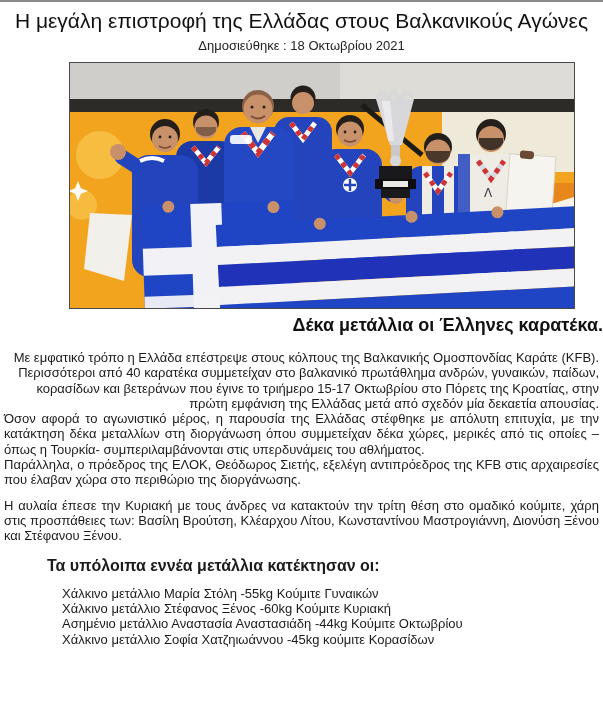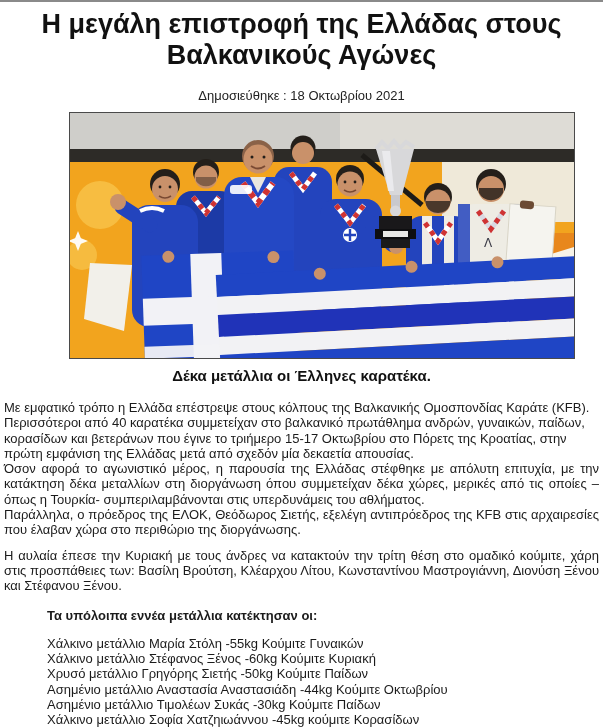--- a/index.html
+++ b/index.html
@@ -8,69 +8,69 @@
     background:#ffffff;
     font-family:"Liberation Sans","DejaVu Sans",sans-serif;
     color:#1b1b1b;
     border-top:2px solid #8a8a8a;
     overflow:hidden;
     box-sizing:border-box;
   }
   .page-title{
     margin:7px 2px 0;
     text-align:center;
-    font-size:27px;
-    font-weight:700;
+    font-size:21px;
+    font-weight:400;
     color:#111;
   }
   .pub-date{
-    margin-top:17px;
+    margin-top:5px;
     text-align:center;
     font-size:13px;
     color:#222;
   }
   .photo{
     margin:9px 0 0 69px;
     width:504px;height:245px;
     border:1px solid #4a4a4a;
     box-sizing:content-box;
     line-height:0;
   }
   .photo svg{width:100%;height:100%;display:block;}
   .caption{
     margin-top:9px;
-    text-align:center;
-    font-size:15px;
+    text-align:right;
+    font-size:18px;
     font-weight:bold;
     line-height:15px;
     color:#111;
   }
   .content{
     margin-top:17px;
     padding:0 4px;
     font-size:13px;
     line-height:15.3px;
   }
   .content p{margin:0;}
-  .p-right{}
+  .p-right{text-align:right;}
   .p-justify{text-align:justify;}
   .p-gap{margin-top:10px !important;}
   .medals-heading{
     margin-top:14px;
     padding-left:43px;
     font-weight:bold;
-    font-size:13px;
+    font-size:16px;
   }
   .medal-list{
     margin-top:13px;
     padding-left:43px;
     font-size:13px;
     line-height:15.3px;
   }
-  .medal-item{white-space:nowrap;}
+  .medal-item{white-space:nowrap;margin-left:15px;}
 </style>
 </head>
 <body>
 
 <h1 class="page-title">Η μεγάλη επιστροφή της Ελλάδας στους Βαλκανικούς Αγώνες</h1>
 <div class="pub-date">Δημοσιεύθηκε : 18 Οκτωβρίου 2021</div>
 
 <div class="photo">
   <svg viewBox="0 0 504 245" xmlns="http://www.w3.org/2000/svg">
 
@@ -217,18 +217,16 @@
 
 <div class="content">
   <p class="p-right">Με εμφατικό τρόπο η Ελλάδα επέστρεψε στους κόλπους της Βαλκανικής Ομοσπονδίας Καράτε (KFB). Περισσότεροι από 40 καρατέκα συμμετείχαν στο βαλκανικό πρωτάθλημα ανδρών, γυναικών, παίδων, κορασίδων και βετεράνων που έγινε το τριήμερο 15-17 Οκτωβρίου στο Πόρετς της Κροατίας, στην πρώτη εμφάνιση της Ελλάδας μετά από σχεδόν μία δεκαετία απουσίας.</p>
   <p class="p-justify">Όσον αφορά το αγωνιστικό μέρος, η παρουσία της Ελλάδας στέφθηκε με απόλυτη επιτυχία, με την κατάκτηση δέκα μεταλλίων στη διοργάνωση όπου συμμετείχαν δέκα χώρες, μερικές από τις οποίες –όπως η Τουρκία- συμπεριλαμβάνονται στις υπερδυνάμεις του αθλήματος.</p>
   <p class="p-justify">Παράλληλα, ο πρόεδρος της ΕΛΟΚ, Θεόδωρος Σιετής, εξελέγη αντιπρόεδρος της KFB στις αρχαιρεσίες που έλαβαν χώρα στο περιθώριο της διοργάνωσης.</p>
   <p class="p-justify p-gap">Η αυλαία έπεσε την Κυριακή με τους άνδρες να κατακτούν την τρίτη θέση στο ομαδικό κούμιτε, χάρη στις προσπάθειες των: Βασίλη Βρούτση, Κλέαρχου Λίτου, Κωνσταντίνου Μαστρογιάννη, Διονύση Ξένου και Στέφανου Ξένου.</p>
   <div class="medals-heading">Τα υπόλοιπα εννέα μετάλλια κατέκτησαν οι:</div>
   <div class="medal-list">
       <div class="medal-item">Χάλκινο μετάλλιο Μαρία Στόλη -55kg Κούμιτε Γυναικών</div>
       <div class="medal-item">Χάλκινο μετάλλιο Στέφανος Ξένος -60kg Κούμιτε Κυριακή</div>
-      <div class="medal-item">Χρυσό μετάλλιο Γρηγόρης Σιετής -50kg Κούμιτε Παίδων</div>
       <div class="medal-item">Ασημένιο μετάλλιο Αναστασία Αναστασιάδη -44kg Κούμιτε Οκτωβρίου</div>
-      <div class="medal-item">Ασημένιο μετάλλιο Τιμολέων Συκάς -30kg Κούμιτε Παίδων</div>
       <div class="medal-item">Χάλκινο μετάλλιο Σοφία Χατζηιωάννου -45kg κούμιτε Κορασίδων</div>
     </div>
 </div>
 
 </body></html>

